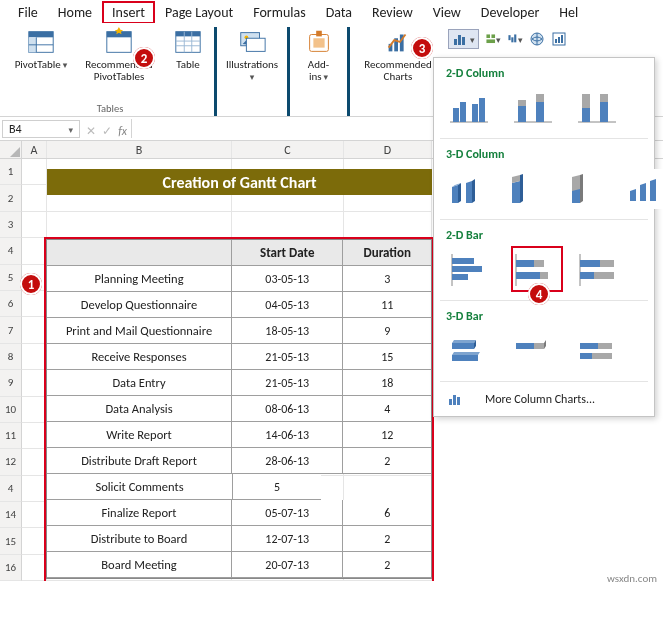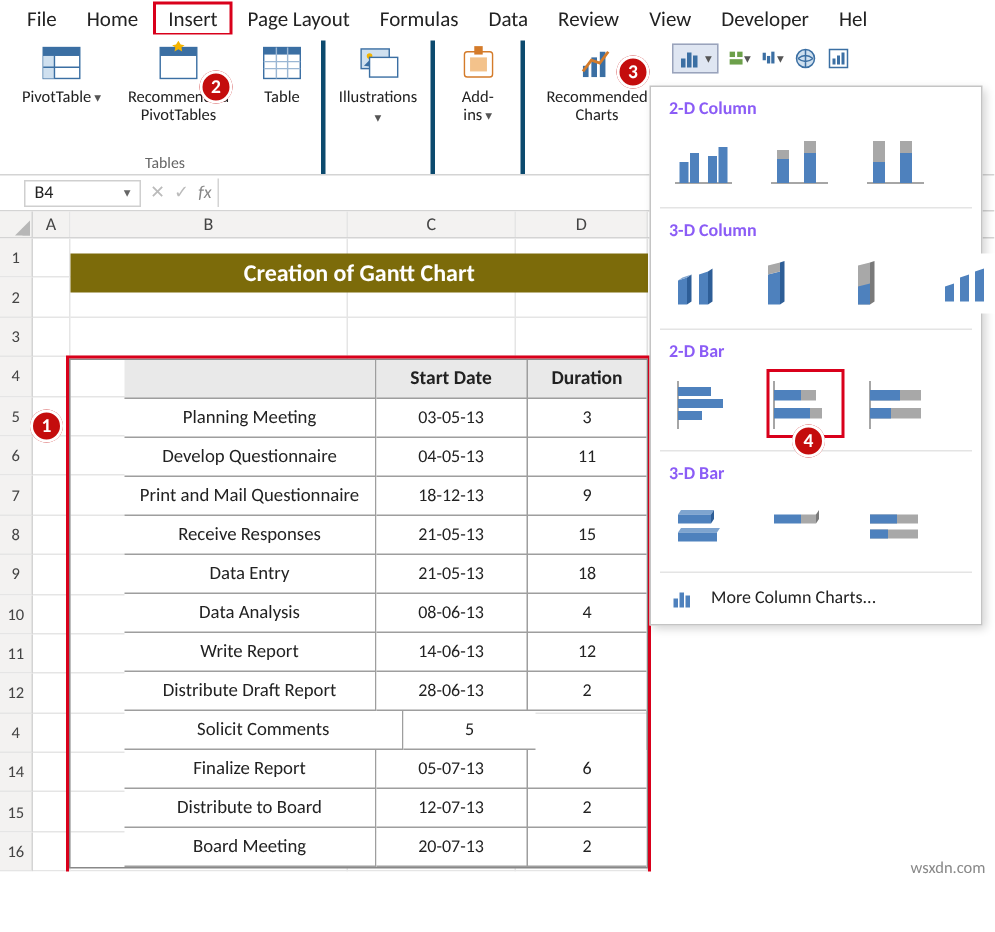--- a/index.html
+++ b/index.html
@@ -58,21 +58,21 @@
 
   
   .badge {
     position:absolute;width:22px;height:22px;border-radius:50%;
     background:#c40d0d;color:#fff;display:flex;align-items:center;justify-content:center;
     font-weight:600;font-size:13px;z-index:30;
     box-shadow:0 0 0 2px #fff inset;
   }
 
   
-  .fx-row{display:flex;align-items:center;padding:2px 16px;border-bottom:1px solid #d4d4d4;height:24px;}
+  .fx-row{display:flex;align-items:flex-end;padding:2px 2px;border-bottom:1px solid #d4d4d4;height:24px;}
   .name-box{width:78px;border:1px solid #cfcfcf;background:#fff;padding:1px 6px;font-size:12px;display:flex;align-items:center;justify-content:space-between;}
   .name-box span.arrow{font-size:9px;color:#666;}
   .fx-icons{margin-left:6px;color:#888;display:flex;gap:6px;align-items:center;font-size:12px;}
   .fx-bar{flex:1;border-left:1px solid #d4d4d4;height:100%;margin-left:4px;}
 
   
   .colhdrs{display:flex;border-bottom:1px solid #d4d4d4;height:18px;font-size:12px;}
   .corner{width:22px;border-right:1px solid #d4d4d4;background:#f3f2f1;position:relative;}
   .corner::after{content:"";position:absolute;right:1px;bottom:1px;border:5px solid transparent;border-right-color:#b7b7b7;border-bottom-color:#b7b7b7;}
   .colcell{border-right:1px solid #e5e5e5;background:#f3f2f1;display:flex;align-items:center;justify-content:center;color:#444;}
@@ -92,47 +92,46 @@
 
   
   .sheet-title{
     position:absolute;left:47px;top:0px;width:385px;height:26px;
     background:#7c6b0a;color:#fff;display:flex;align-items:center;justify-content:center;
     font-weight:700;font-size:16px;
   }
   .gantt-table{
     position:absolute;left:46px;top:52px;width:386px;
     border:1px solid #888;
-    padding-left:36px;
   }
   .gt-row{display:flex;height:26px;}
   .gt-row>div{border-right:1px solid #9e9e9e;border-bottom:1px solid #9e9e9e;display:flex;align-items:center;justify-content:center;background:#fff;}
   .gt-row>div:last-child{border-right:none;}
   .gt-task{width:186px;}
   .gt-start{width:112px;}
   .gt-dur{width:88px;}
   .gt-head>div{background:#e9e9e9;font-weight:700;font-size:13px;}
   .gt-body .gt-task{justify-content:center;font-size:12.5px;}
   .selection-outline{
     position:absolute;left:44px;top:50px;width:390px;height:370px;
     border:2px solid #d9001b;z-index:5;pointer-events:none;
   }
 
   
   .chart-panel{
     position:absolute;left:433px;top:57px;width:222px;
     background:#fff;border:1px solid #c4c4c4;box-shadow:2px 2px 6px rgba(0,0,0,.18);
     z-index:20;font-size:12px;
   }
-  .cp-section-title{padding:8px 12px 4px 12px;font-weight:600;color:#8b5cf6;}
+  .cp-section-title{padding:8px 12px 4px 12px;font-weight:600;color:#15803d;}
   .cp-row{display:flex;gap:18px;padding:4px 12px 10px 12px;}
   .cp-item{width:46px;height:40px;display:flex;align-items:center;justify-content:center;background:#fff;}
   .cp-item svg{width:42px;height:36px;}
   .cp-sep{border-top:1px solid #e4e4e4;margin:0 6px;}
-  .cp-footer{display:flex;align-items:center;gap:10px;padding:8px 12px;}
+  .cp-footer{display:flex;align-items:center;gap:21px;padding:8px 12px;}
   .cp-footer svg{width:18px;height:18px;}
   .bar2d-highlight{
     position:absolute;left:77px;top:0px;width:52px;height:46px;border:2px solid #d9001b;
   }
   .cp-bar2d-wrap{position:relative;}
 
   
   .colchart-btn{
     display:inline-flex;align-items:center;gap:2px;padding:1px 3px;border:1px solid #9aa3bb;background:#dfe6f2;
   }
@@ -433,21 +432,21 @@
           <div class="gt-start">03-05-13</div>
           <div class="gt-dur">3</div>
         </div>
         <div class="gt-row">
           <div class="gt-task">Develop Questionnaire</div>
           <div class="gt-start">04-05-13</div>
           <div class="gt-dur">11</div>
         </div>
         <div class="gt-row">
           <div class="gt-task">Print and Mail Questionnaire</div>
-          <div class="gt-start">18-12-13</div>
+          <div class="gt-start">18-05-13</div>
           <div class="gt-dur">9</div>
         </div>
         <div class="gt-row">
           <div class="gt-task">Receive Responses</div>
           <div class="gt-start">21-05-13</div>
           <div class="gt-dur">15</div>
         </div>
         <div class="gt-row">
           <div class="gt-task">Data Entry</div>
           <div class="gt-start">21-05-13</div>

